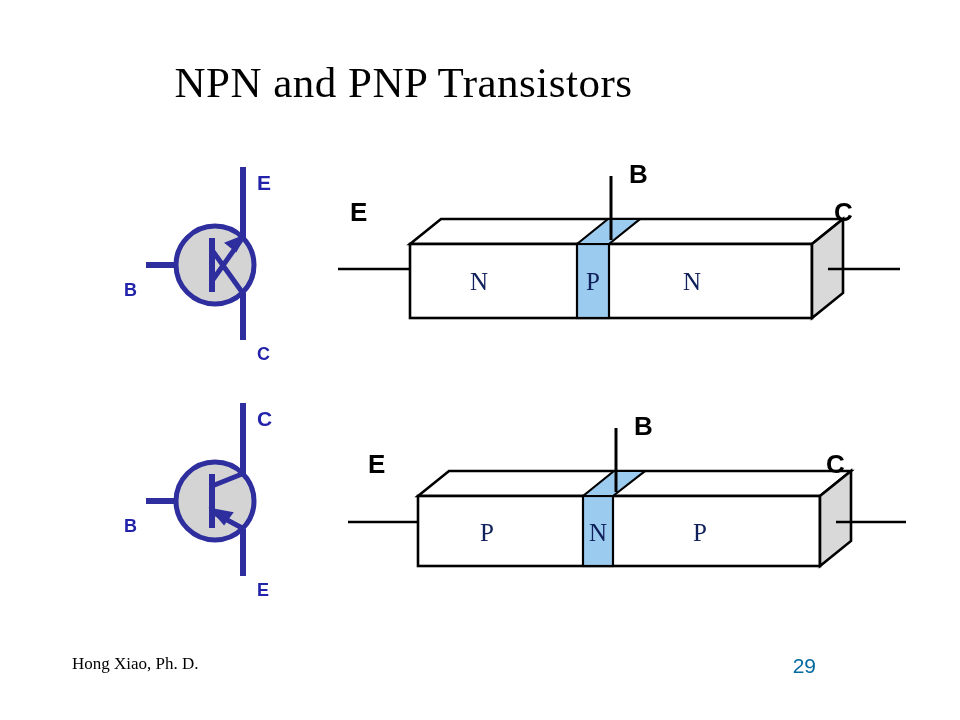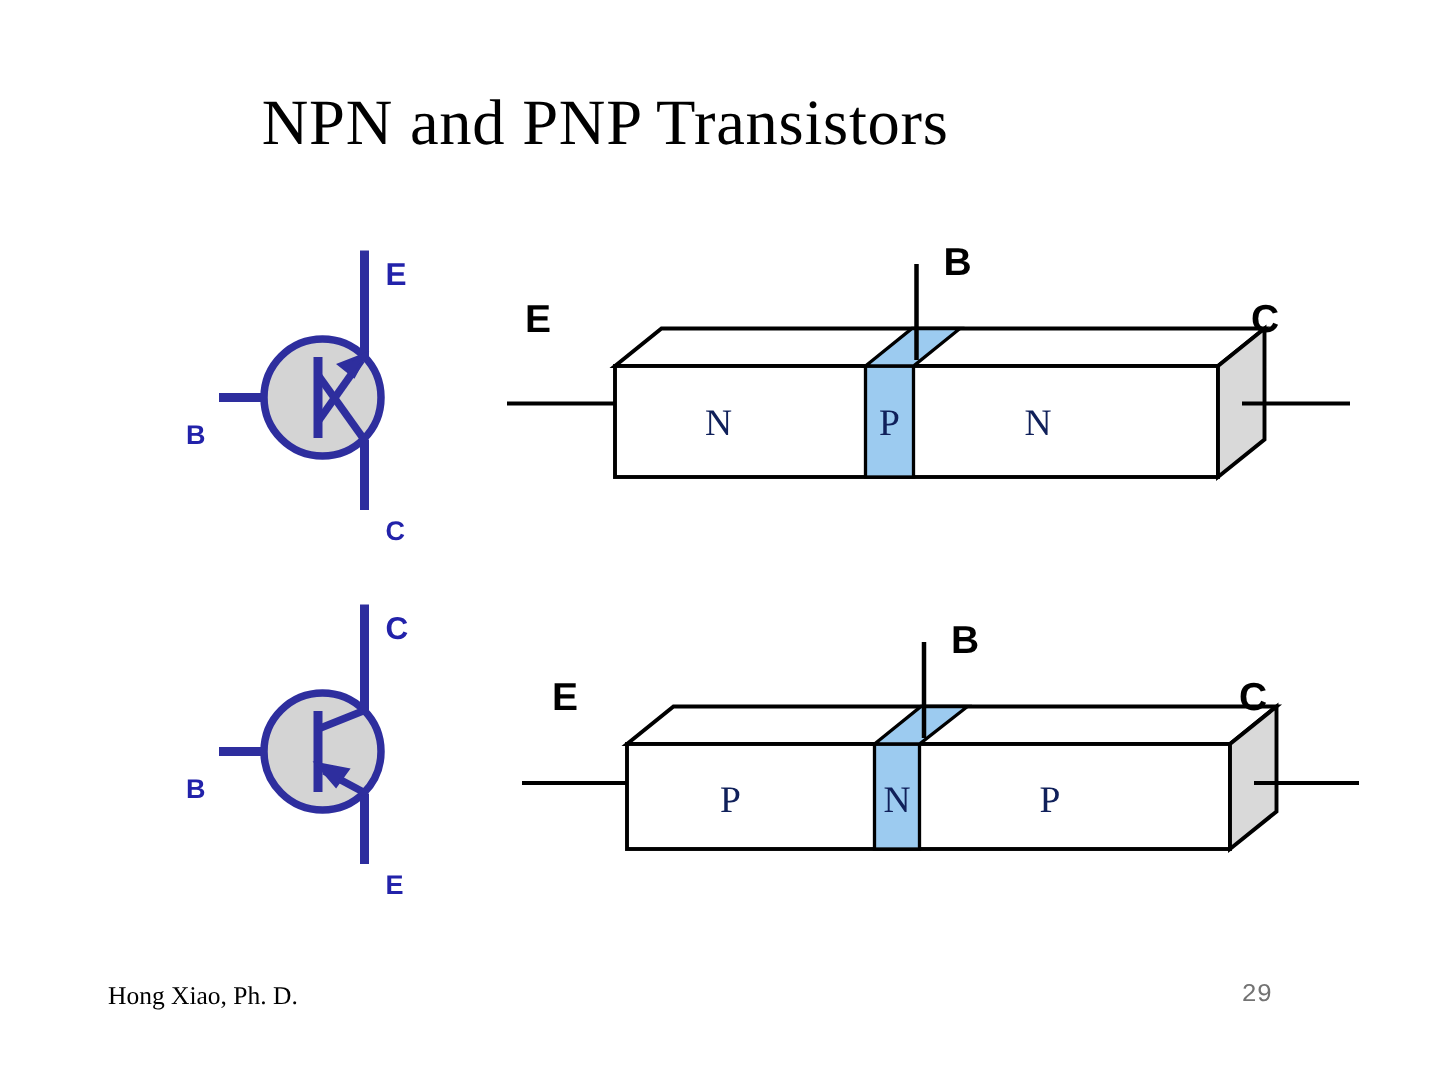--- a/index.html
+++ b/index.html
@@ -38,21 +38,20 @@
     top: 0;
     width: 960px;
     height: 720px;
   }
   .footer {
     position: absolute;
     left: 0;
     bottom: 0;
     width: 894px;
     height: 72px;
-    padding-left: 32px;
   }
   .footer-author {
     position: absolute;
     left: 72px;
     top: 6px;
     font-family: "Liberation Serif", serif;
     font-size: 17px;
     color: #000000;
     white-space: nowrap;
   }
@@ -65,23 +64,23 @@
     font-family: "Liberation Serif", serif;
     font-size: 17px;
     color: #000000;
     line-height: 1.35;
     word-break: break-all;
   }
   .footer-page {
     position: absolute;
     right: 78px;
     top: 6px;
-    font-family: Liberation Mono, monospace;
-    font-size: 17px;
-    color: #737373;
+    font-family: Liberation Sans, sans-serif;
+    font-size: 21px;
+    color: #0369a1;
   }
   
   .lbl-blue {
     font-family: "Liberation Sans", sans-serif;
     font-weight: bold;
     fill: #2222aa;
   }
   .lbl-blue-lg { font-size: 21px; }
   .lbl-blue-sm { font-size: 18px; }
   .lbl-black {

